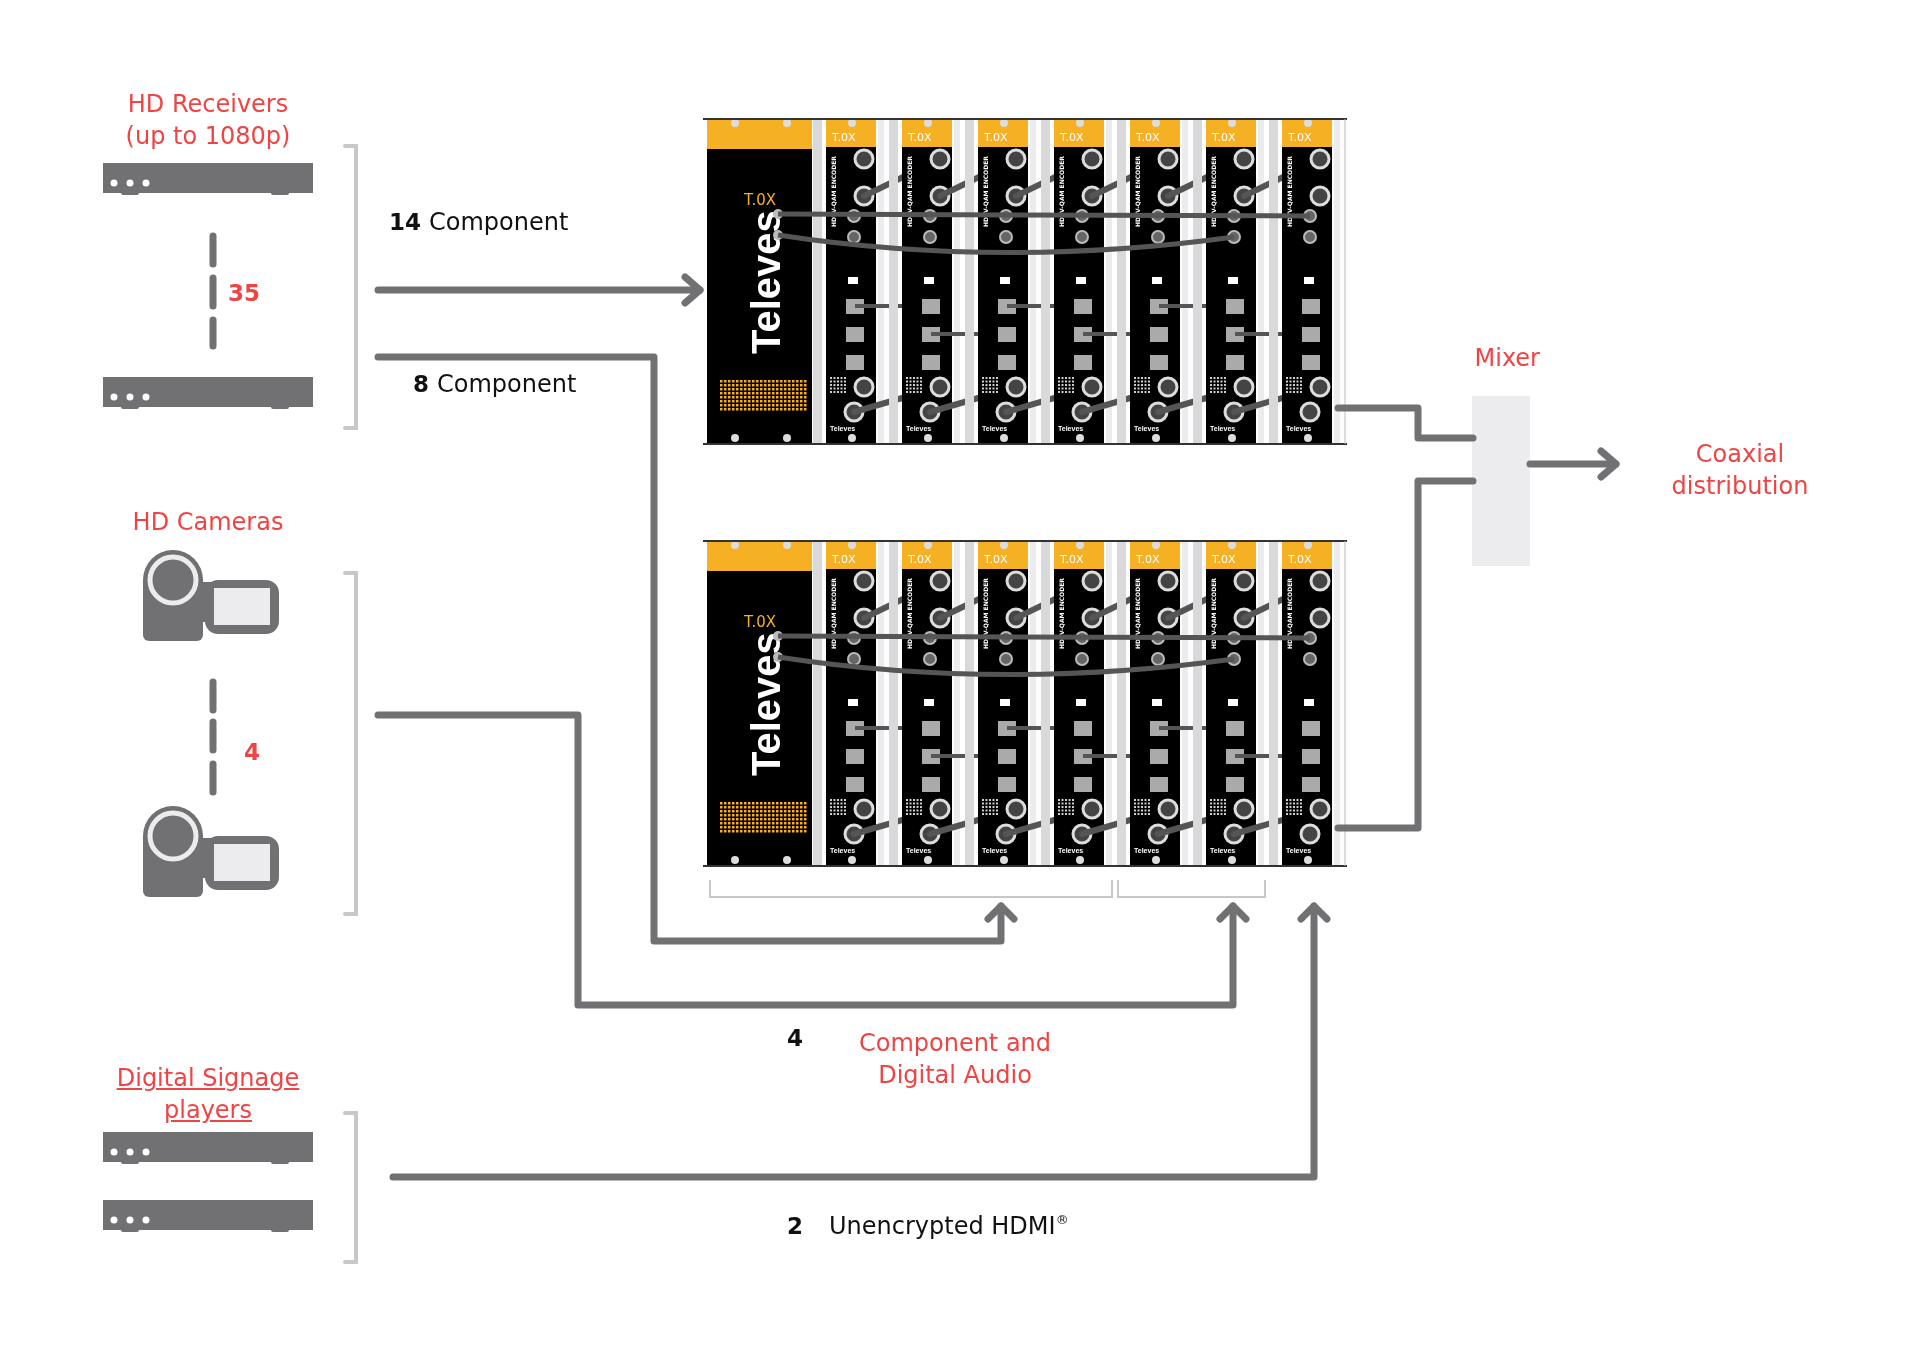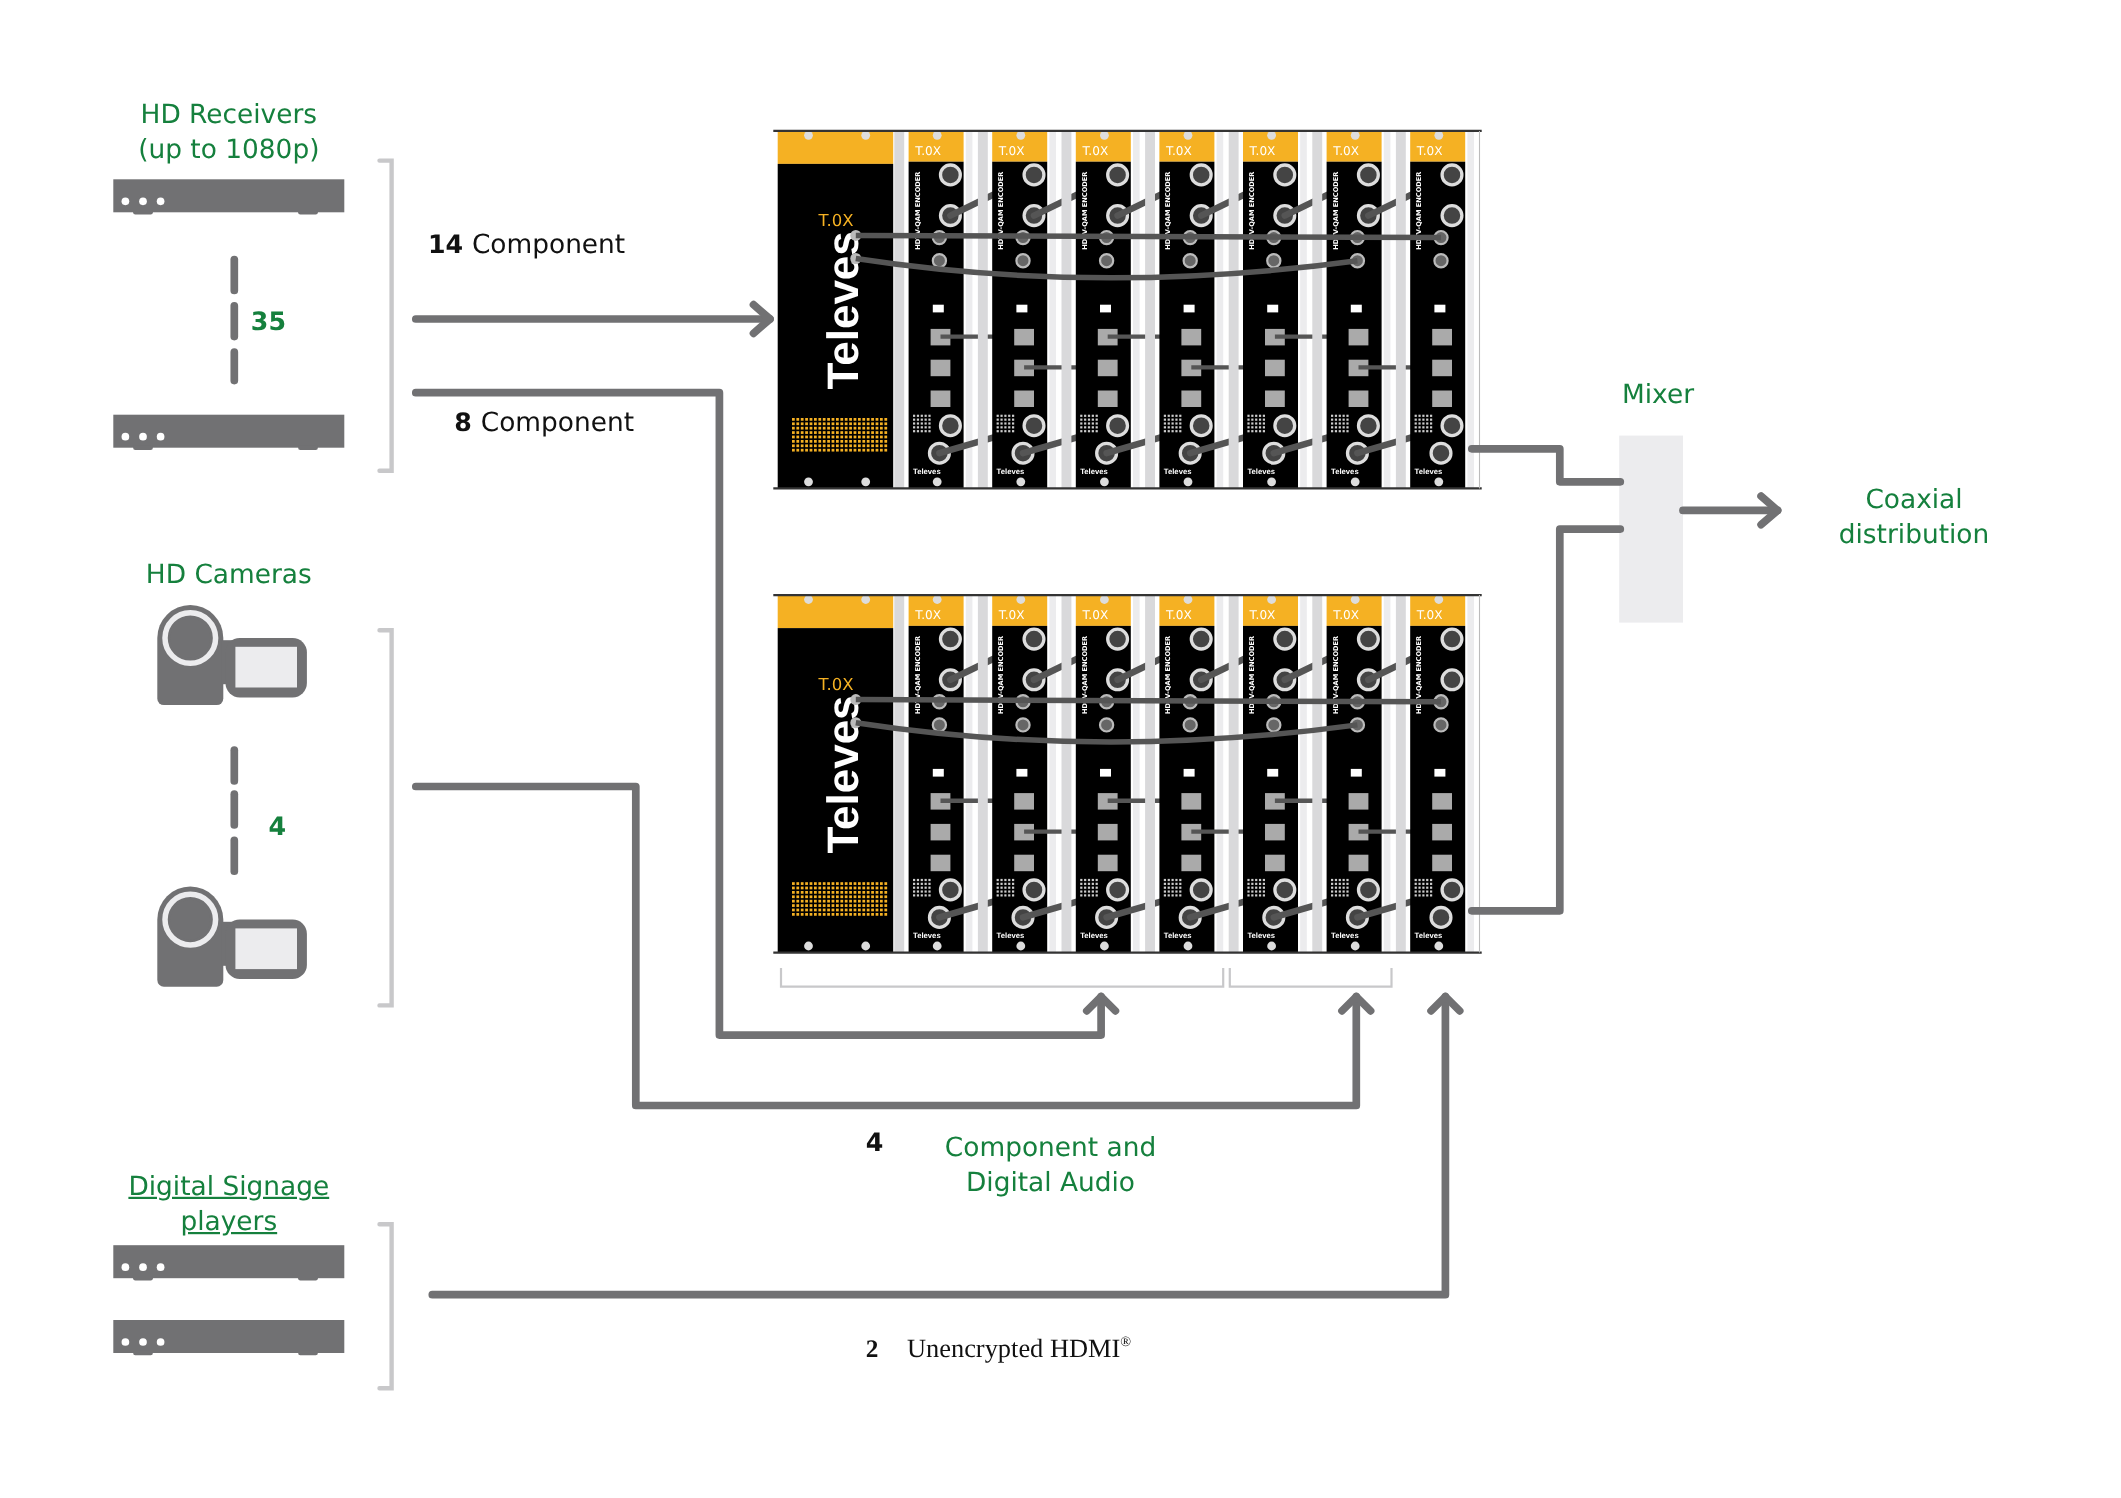--- a/index.html
+++ b/index.html
@@ -1,19 +1,19 @@
 <!DOCTYPE html>
 <html><head>
 <meta charset="utf-8">
 <style>
   html, body { margin: 0; padding: 0; background: #ffffff; }
   body { width: 1928px; height: 1362px; position: relative; overflow: hidden;
          font-family: "DejaVu Sans", "Liberation Sans", sans-serif; color: #111; }
   #diagram { position: absolute; left: 0; top: 0; }
-  .label { position: absolute; font-size: 24px; line-height: 32px; text-align: center; color: #15803d; white-space: nowrap; }
+  .label { position: absolute; font-size: 24px; line-height: 32px; text-align: center; color: #ef4444; white-space: nowrap; }
   .num { font-weight: bold; font-size: 23px; }
   .flow-label { position: absolute; font-size: 24px; line-height: 32px; white-space: nowrap; }
   .flow-label .num { margin-right: 8px; }
   sup { font-size: 13px; vertical-align: 10px; }
 </style>
 </head>
 <body>
 
 <svg id="diagram" width="1928" height="1362" viewBox="0 0 1928 1362" xmlns="http://www.w3.org/2000/svg">
   <defs>
@@ -1171,21 +1171,21 @@
 <div class="flow-label" style="left:389px; top:368px;margin-left:24px;">
   <span class="num">8</span><span>Component</span>
 </div>
 <div class="flow-label" style="left:787px; top:1022px;">
   <span class="num">4</span>
 </div>
 <div class="label" style="left:855px; top:1027px; width:200px;">
   <div>Component and</div>
   <div>Digital Audio</div>
 </div>
-<div class="flow-label" style="left:787px; top:1204px;font-family:Liberation Serif, serif;">
+<div class="flow-label" style="left:787px; top:1204px;">
   <span class="num" style="margin-right:26px;">2</span><span>Unencrypted HDMI</span><sup>®</sup>
 </div>
 
 <div class="label" style="left:1460px; top:342px; width:80px;text-align:right;">Mixer</div>
 <div class="label" style="left:1640px; top:438px; width:200px;">
   <div>Coaxial</div>
   <div>distribution</div>
 </div>
 
 </body></html>

